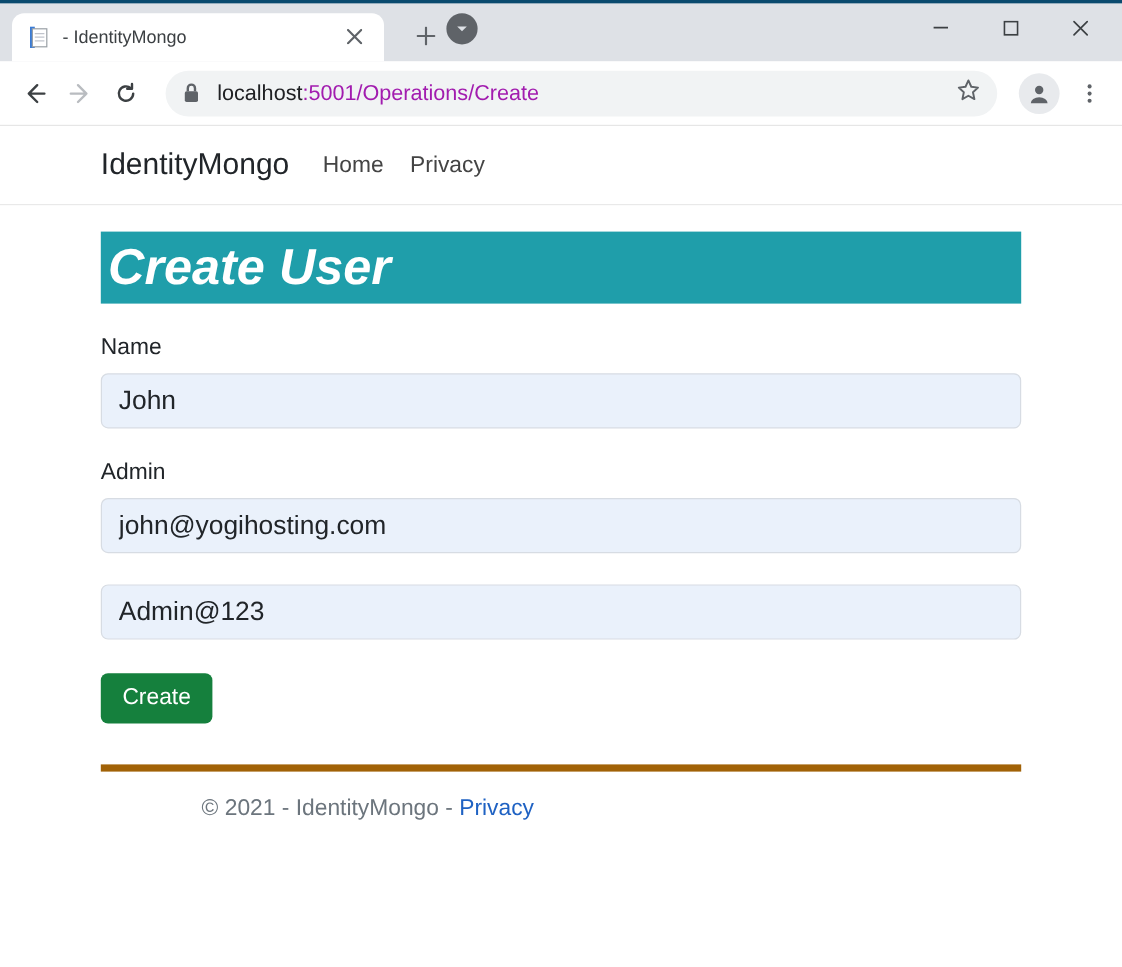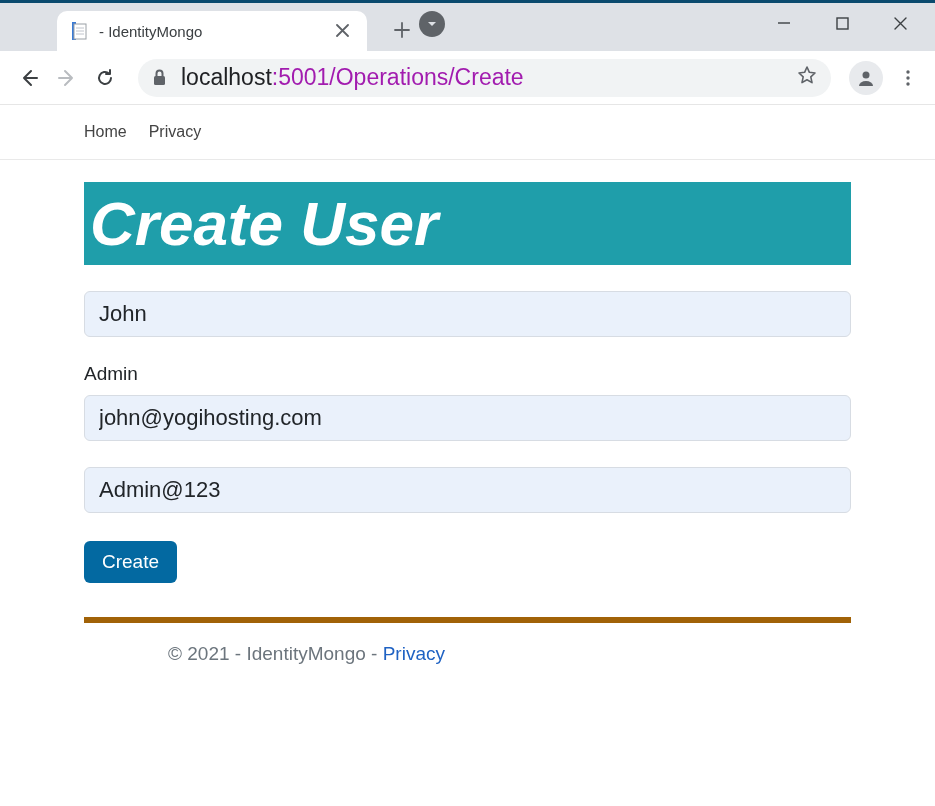--- a/index.html
+++ b/index.html
@@ -11,21 +11,20 @@
     overflow: hidden;
     border-top: 3px solid #0a4a6e;
   }
   
   .browser-chrome { background: #dee1e6; }
   .titlebar {
     display: flex;
     align-items: flex-start;
     height: 48px;
     background: #dee1e6;
-    padding-left: 47px;
   }
   .tab {
     display: flex;
     align-items: center;
     background: #fff;
     height: 40px;
     margin-top: 8px;
     margin-left: 10px;
     border-top-left-radius: 10px;
     border-top-right-radius: 10px;
@@ -100,21 +99,21 @@
   .address-bar {
     flex: 1;
     height: 38px;
     background: #f1f3f4;
     border-radius: 20px;
     margin: 0 10px 0 14px;
     display: flex;
     align-items: center;
     padding: 0 14px;
     color: #202124;
-    font-size: 23px;
+    font-size: 18px;
   }
   .address-bar .lock {
     color: #5f6368;
     margin-right: 14px;
     display: flex; align-items: center;
   }
   .address-bar .url-host { color: #202124; }
   .address-bar .url-path { color: #a21caf; }
   .address-bar .star {
     margin-left: auto;
@@ -145,32 +144,32 @@
     padding: 18px 30px 18px 84px;
     border-bottom: 1px solid #e9e9e9;
     color: #2b2b2b;
   }
   .brand {
     font-size: 25px;
     color: #212529;
     margin-right: 28px;
   }
   .navlink {
-    font-size: 16px;
+    font-size: 19px;
     color: #444;
     margin-right: 22px;
     cursor: pointer;
   }
   .container {
     padding: 22px 84px 10px 84px;
   }
   .page-title {
     background: #1f9eaa;
     color: #fff;
-    font-size: 62px;
+    font-size: 42px;
     font-weight: 600;
     padding: 6px 8px 6px 6px;
     line-height: 1.15;
     font-style: italic;
   }
   .form-group { margin-top: 26px; }
   .form-label {
     font-size: 19px;
     color: #212529;
     display: block;
@@ -182,21 +181,21 @@
     background: #eaf1fb;
     border: 1px solid #d7dce3;
     border-radius: 6px;
     font-size: 22px;
     color: #212529;
     padding: 0 14px;
     font-family: inherit;
   }
   .btn-primary {
     margin-top: 28px;
-    background: #0369a1;
+    background: #15803d;
     color: #fff;
     border: none;
     border-radius: 6px;
     font-size: 19px;
     padding: 10px 18px;
     cursor: pointer;
     font-family: inherit;
   }
   .footer {
     border-top: 6px solid #a16207;
@@ -301,28 +300,30 @@
           <circle cx="9" cy="3" r="1.7" fill="#5f6368"></circle>
           <circle cx="9" cy="9" r="1.7" fill="#5f6368"></circle>
           <circle cx="9" cy="15" r="1.7" fill="#5f6368"></circle>
         </svg>
     </div>
   </div>
 </div>
 
 <div class="page">
   <div class="navbar">
+    <span class="brand">IdentityMongo</span>
     <span class="navlink">Home</span>
     <span class="navlink">Privacy</span>
   </div>
 
   <div class="container">
     <h1 class="page-title">Create User</h1>
 
     <div class="form-group">
+      <label class="form-label">Name</label>
       <input class="form-control" type="text" value="John" style="">
     </div>
 
     <div class="form-group">
       <label class="form-label">Admin</label>
       <input class="form-control" type="text" value="john@yogihosting.com" style="">
     </div>
 
     <div class="form-group">
       <input class="form-control" type="text" value="Admin@123" style="">

